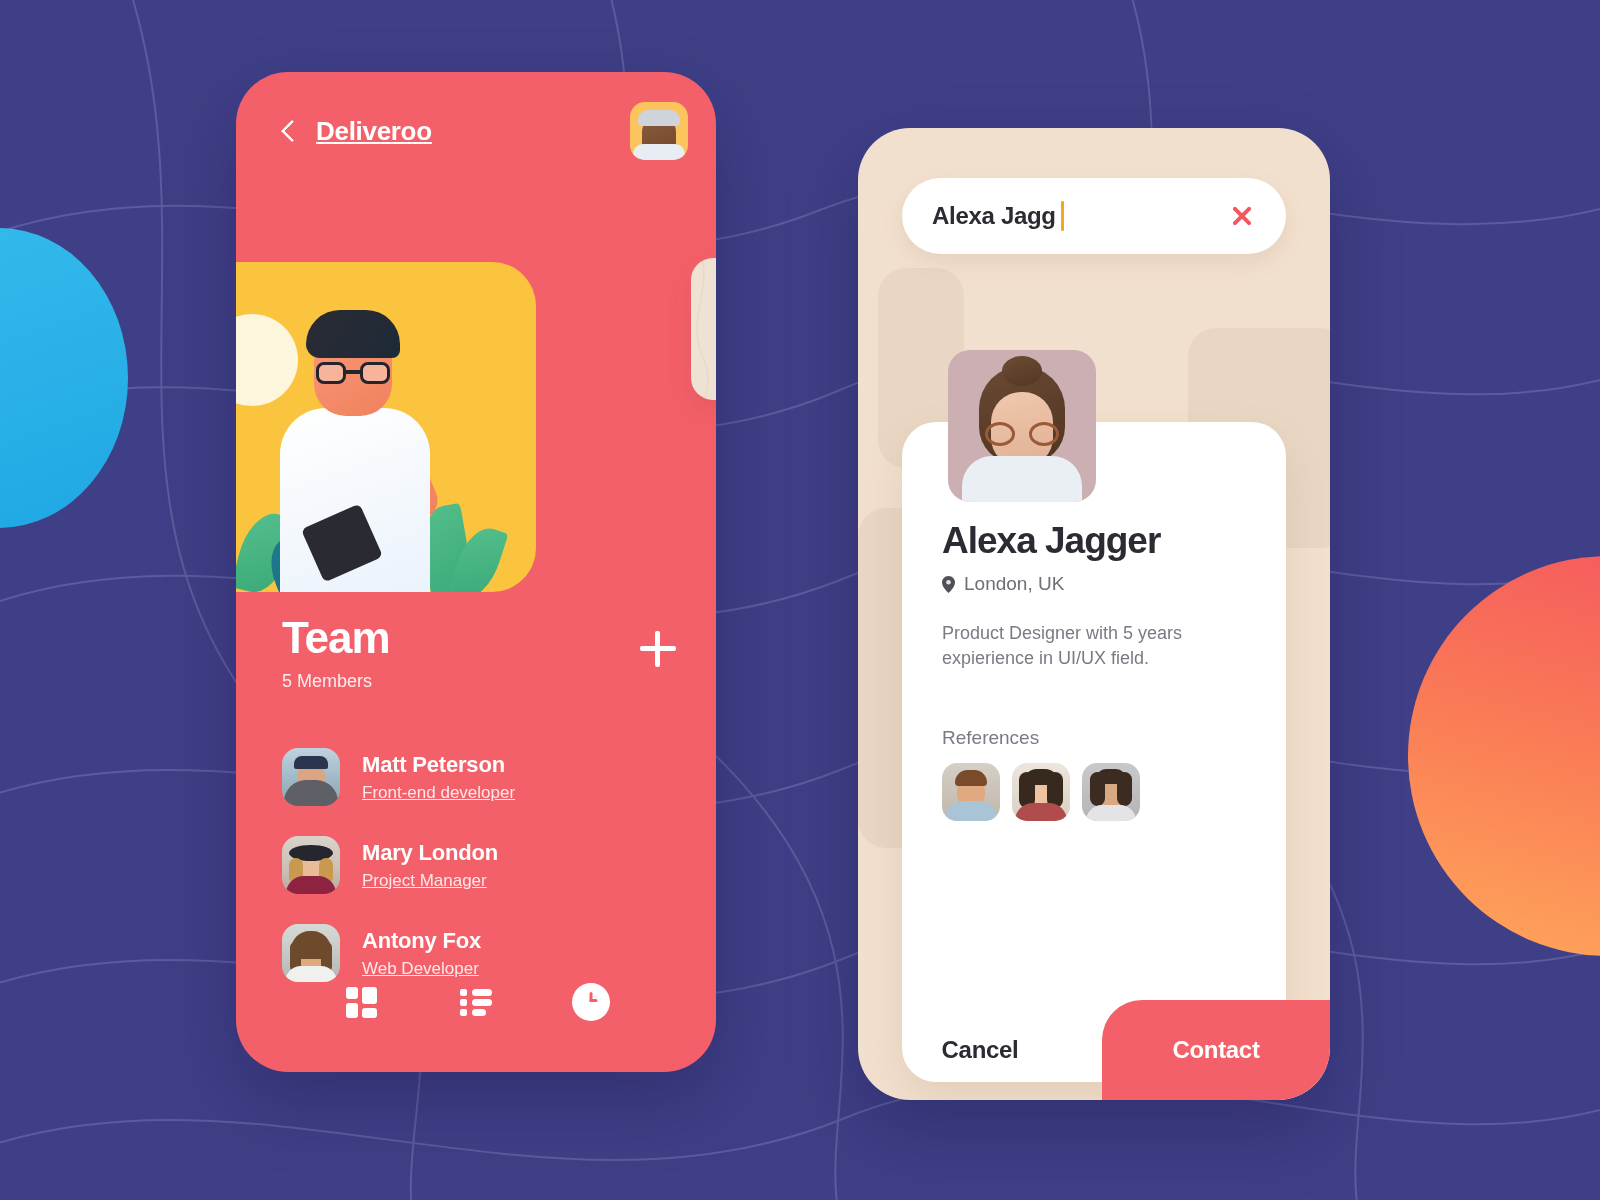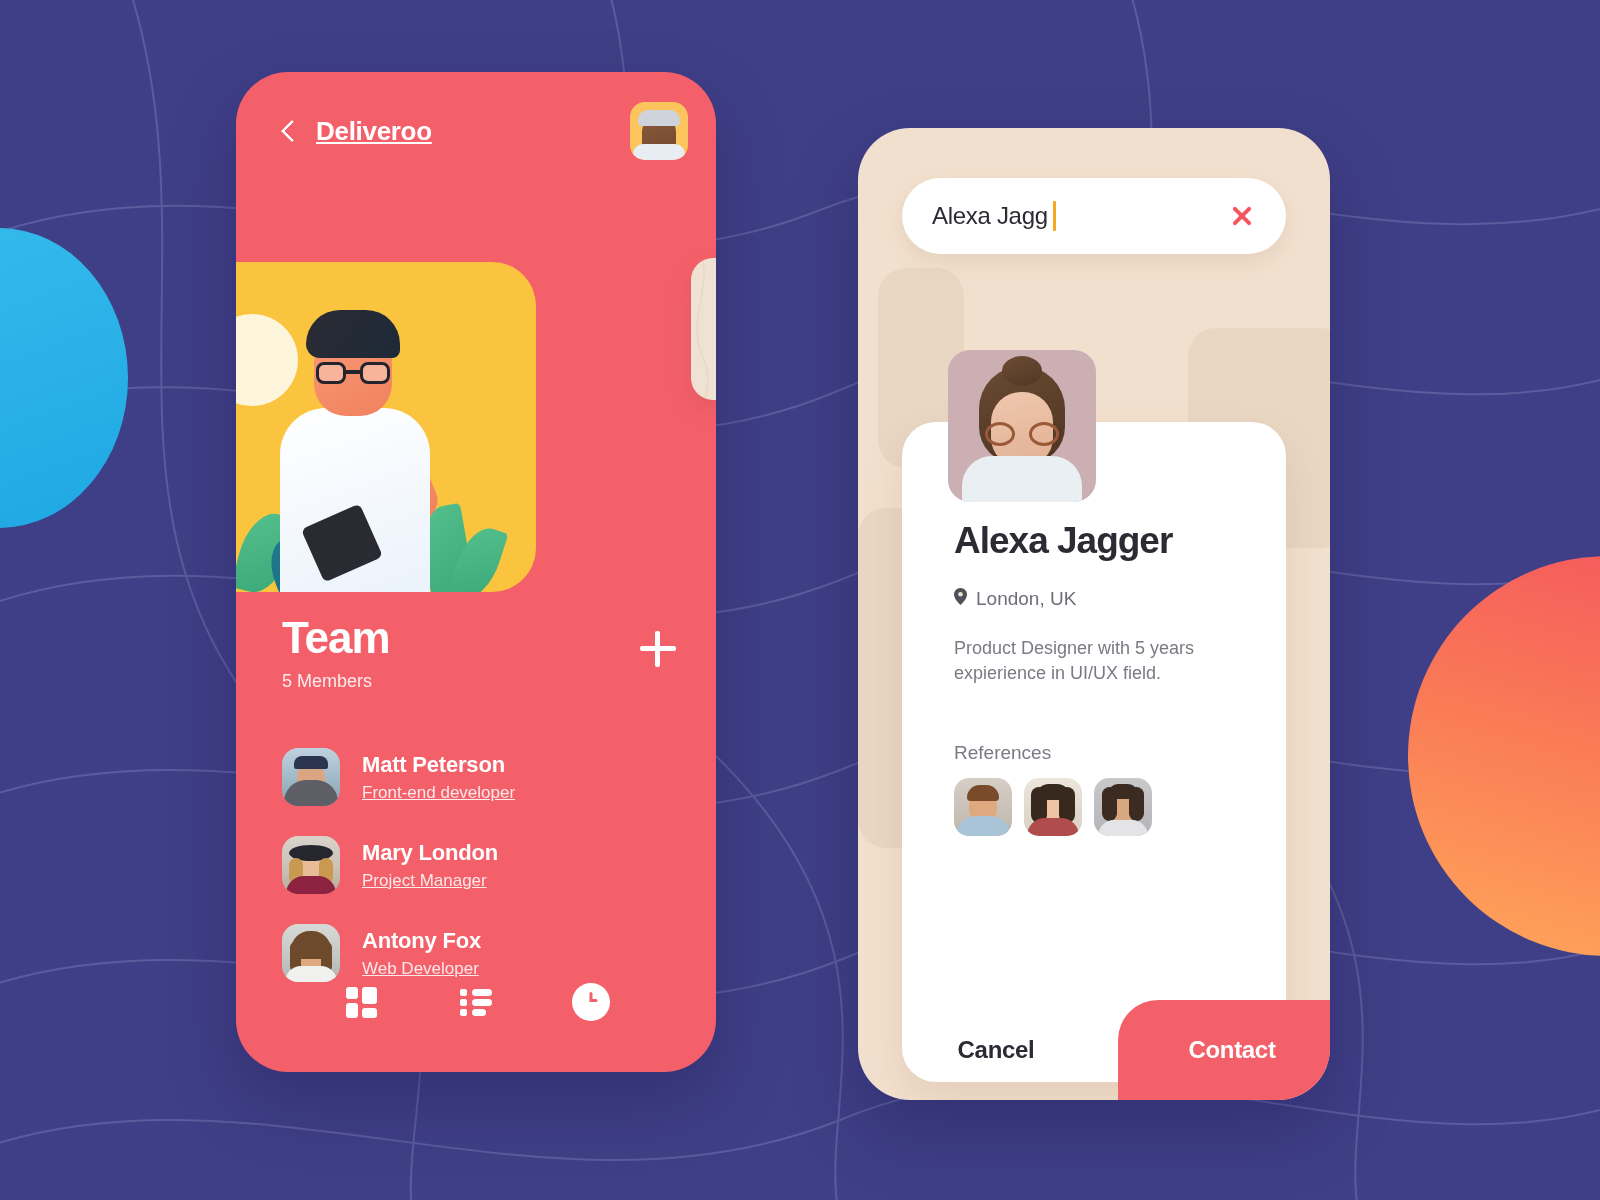--- a/index.html
+++ b/index.html
@@ -215,21 +215,21 @@
   .r-deco.d2 { left: 330px; top: 200px; width: 160px; height: 220px; }
   .r-deco.d3 { left: 0; top: 380px; width: 120px; height: 340px; }
 
   .search-bar {
     position: absolute; left: 44px; top: 50px; width: 384px; height: 76px;
     background: #fff; border-radius: 38px; display: flex; align-items: center;
     padding: 0 30px 0 30px;
     box-shadow: 0 8px 22px rgba(120,70,40,.10);
   }
   .search-text {
-    font-size: 24px; font-weight: normal; color: #2B2B33; letter-spacing: -.3px;
+    font-size: 24px; font-weight: bold; color: #2B2B33; letter-spacing: -.3px;
   }
   .search-caret {
     width: 3px; height: 30px; background: #F5A623; margin-left: 5px; border-radius: 1px;
   }
   .search-clear {
     margin-left: auto; width: 28px; height: 28px; position: relative;
   }
   .search-clear::before, .search-clear::after {
     content: ""; position: absolute; left: 2px; top: 12px; width: 24px; height: 4px;
     background: #F4555F; border-radius: 2px;
@@ -266,23 +266,23 @@
     position: absolute; top: 0; width: 30px; height: 24px; border-radius: 50%;
     border: 3px solid #9A5A3A;
   }
   .p-avatar .glasses i:first-child { left: 0; }
   .p-avatar .glasses i:last-child { right: 0; }
   .p-avatar .shirt {
     position: absolute; left: 50%; bottom: 0; transform: translateX(-50%);
     width: 120px; height: 46px; border-radius: 30px 30px 0 0; background: #E9EFF2;
   }
 
-  .p-body { position: absolute; left: 44px; top: 392px; width: 372px; padding: 0 52px; }
+  .p-body { position: absolute; left: 44px; top: 392px; width: 372px; padding: 0 40px; }
   .p-name { font-size: 37px; font-weight: bold; color: #2B2B33; letter-spacing: -1px; }
-  .p-loc { display: flex; margin-top: 26px; }
+  .p-loc { display: flex; align-items: center; margin-top: 11px; }
   .pin-icon { width: 13px; height: 17px; margin-right: 9px; flex: 0 0 auto; }
   .p-loc-text { font-size: 19px; color: #6E6E78; }
   .p-bio { margin-top: 26px; font-size: 18px; line-height: 1.4; color: #7A7A84; }
 
   .stats { display: flex; margin-top: 30px; }
   .stat { position: relative; }
   .stat.s1 { width: 100px; }
   .stat.s2 { width: 115px; padding-left: 15px; }
   .stat.s3 { width: 110px; padding-left: 24px; }
   .stat + .stat::before {
@@ -295,21 +295,21 @@
   .refs-title { margin-top: 56px; font-size: 19px; color: #7A7A84; }
   .refs { display: flex; gap: 12px; margin-top: 14px; }
   .ref {
     width: 58px; height: 58px; border-radius: 15px; overflow: hidden; position: relative;
   }
   .ref .bg2 { position: absolute; inset: 0; }
   .ref .h2 { position: absolute; left: 50%; transform: translateX(-50%); border-radius: 50% 50% 45% 45%; }
   .ref .b2 { position: absolute; left: 50%; bottom: 0; transform: translateX(-50%); border-radius: 22px 22px 0 0; }
 
   .r-footer {
-    position: absolute; left: 16px; bottom: 0; width: 100%; height: 100px;
+    position: absolute; left: 0; bottom: 0; width: 100%; height: 100px;
     display: flex; align-items: center;
   }
   .btn-cancel {
     width: 244px; height: 100px; display: flex; align-items: center; justify-content: center;
     font-size: 24px; font-weight: bold; color: #2B2B33; letter-spacing: -.3px;
   }
   .btn-contact {
     flex: 1; height: 100px; background: #F4606A;
     border-radius: 40px 0 52px 0;
     display: flex; align-items: center; justify-content: center;

